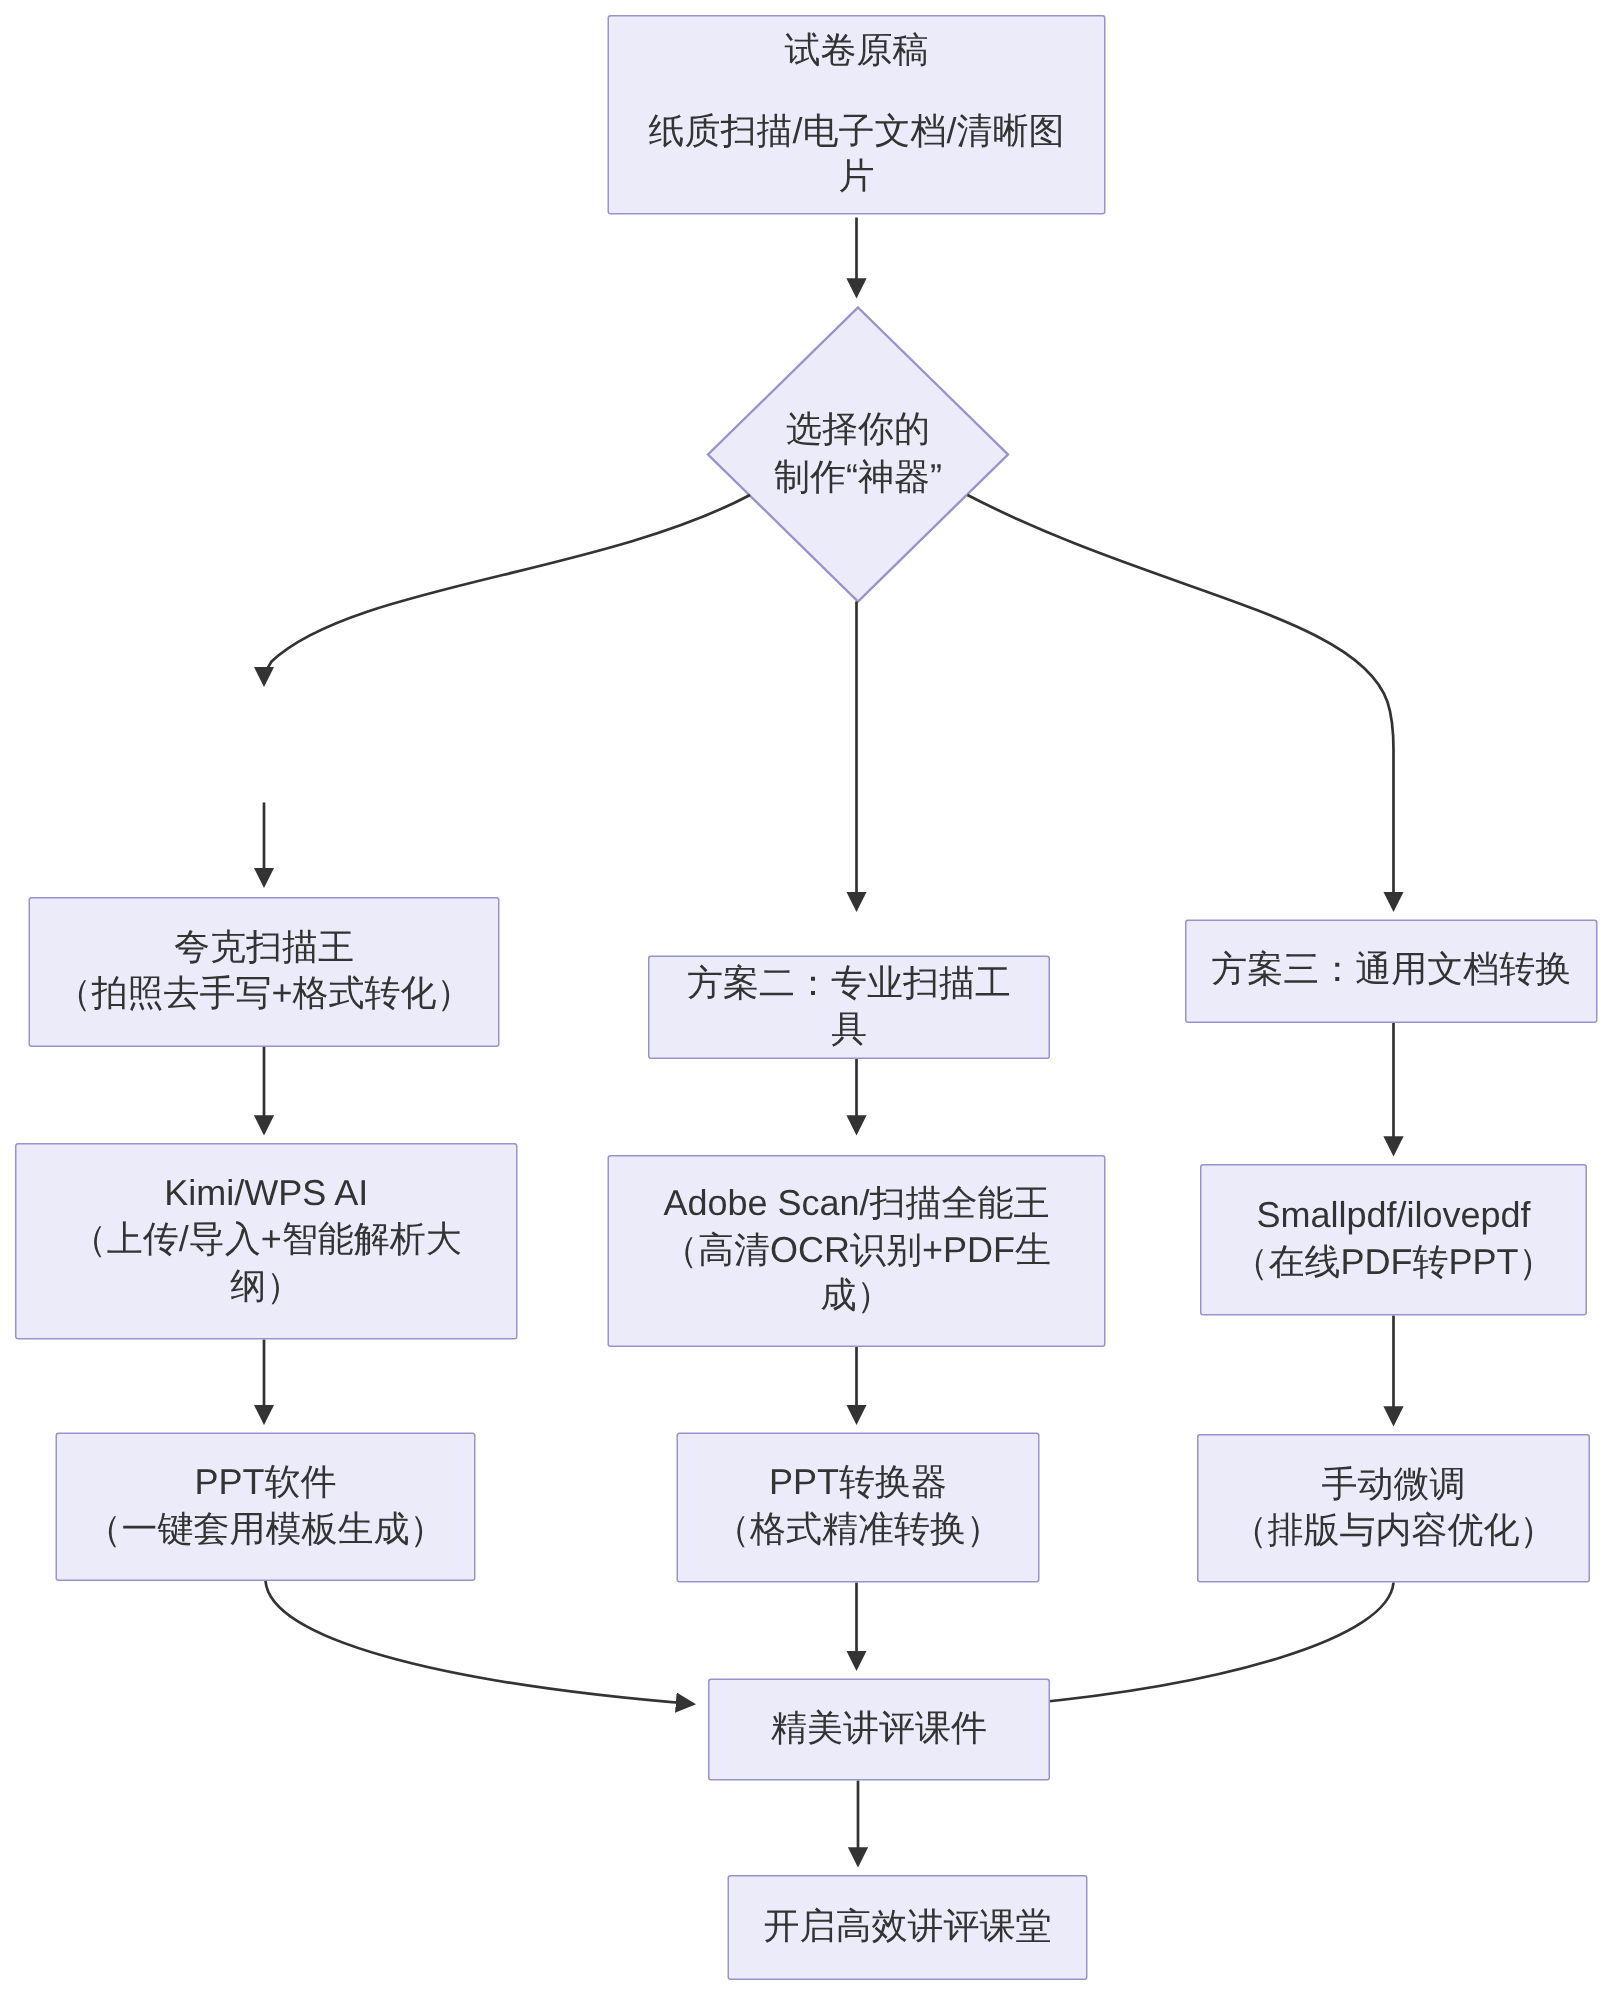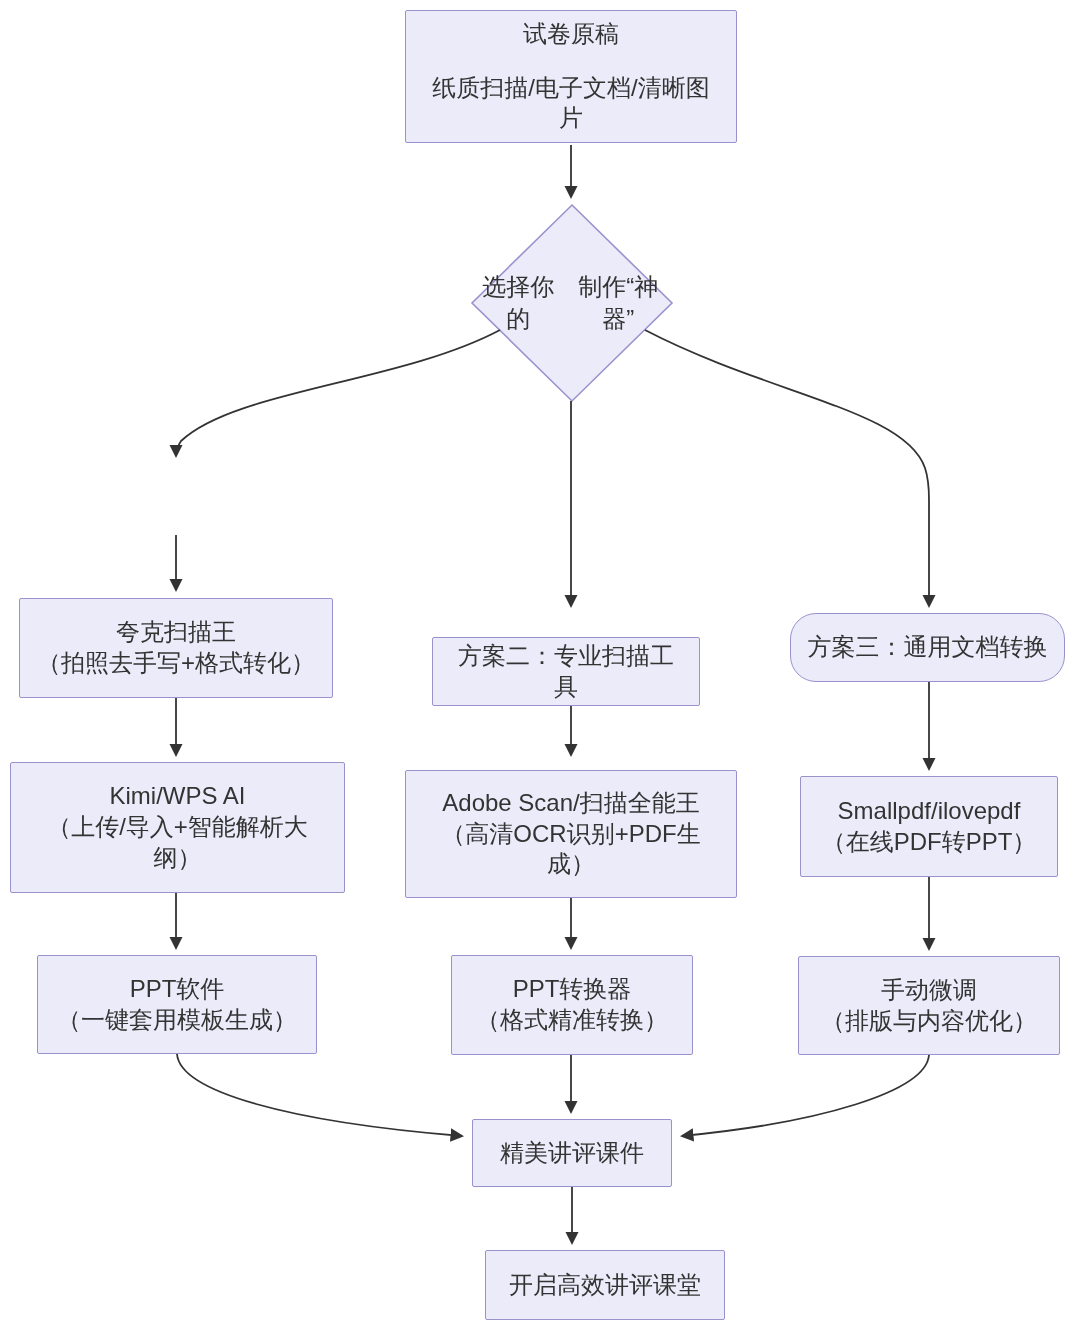--- a/index.html
+++ b/index.html
@@ -35,21 +35,21 @@
     text-align:center;
     color:var(--text-color);
     font-size:24px;
     line-height:1.28;
     padding:0 16px;
   }
   .node .t,.node .s{width:100%;}
   .diamond-label{
     position:absolute;
     display:flex;
-    flex-direction:row;
+    flex-direction:column;
     align-items:center;
     justify-content:center;
     text-align:center;
     color:var(--text-color);
     font-size:24px;
     line-height:1.32;
     background:transparent;
     border:none;
     padding:0;
   }
@@ -123,35 +123,35 @@
   <div class="node" style="left:405px;top:770px;width:332px;height:128px;">
     <div class="t">Adobe Scan/扫描全能王</div>
     <div class="s">（高清OCR识别+PDF生成）</div>
   </div>
 
   <div class="node" style="left:451px;top:955px;width:242px;height:100px;">
     <div class="t">PPT转换器</div>
     <div class="s">（格式精准转换）</div>
   </div>
 
-  <div class="node" style="left:790px;top:613px;width:275px;height:69px;border-radius:26px;">
+  <div class="node" style="left:790px;top:613px;width:275px;height:69px;">
     <div class="t">方案三：通用文档转换</div>
   </div>
 
   <div class="node" style="left:800px;top:776px;width:258px;height:101px;">
     <div class="t">Smallpdf/ilovepdf</div>
     <div class="s">（在线PDF转PPT）</div>
   </div>
 
   <div class="node" style="left:798px;top:956px;width:262px;height:99px;">
     <div class="t">手动微调</div>
     <div class="s">（排版与内容优化）</div>
   </div>
 
-  <div class="node" style="left:472px;top:1119px;width:200px;height:68px;">
+  <div class="node" style="left:472px;top:1119px;width:228px;height:68px;">
     <div class="t">精美讲评课件</div>
   </div>
 
   <div class="node" style="left:452px;top:1250px;width:240px;height:70px;margin-left:33px;">
     <div class="t">开启高效讲评课堂</div>
   </div>
 
 </div>
 
 </body></html>

